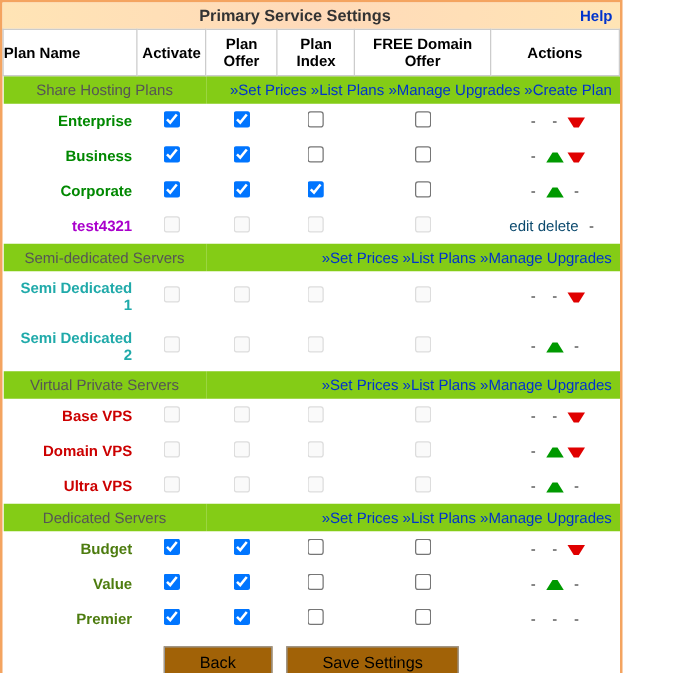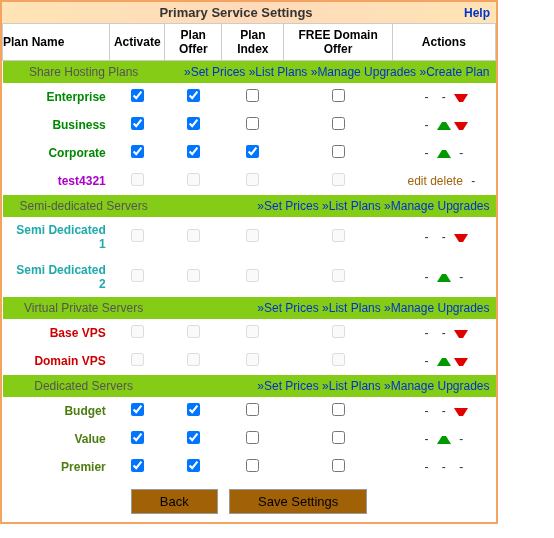--- a/index.html
+++ b/index.html
@@ -15,21 +15,21 @@
   .group-links { text-align: right; }
   .group-links a { color: #0033cc; text-decoration: none; margin-left: 0; }
   tbody td { padding: 6px 4px; text-align: center; font-size: 12px; vertical-align: middle; }
   tbody td.plan-name { text-align: right; padding-left: 8px; font-weight: bold; }
   .c-green { color: #008800; }
   .c-purple { color: #aa00cc; }
   .c-teal { color: #20aaaa; }
   .c-red { color: #cc0000; }
   .c-orange { color: #4d7c0f; }
   .dash { color: #333; }
-  .link-small { color: #a16207; text-decoration: none; cursor: pointer; }
+  .link-small { color: #0c4a6e; text-decoration: none; cursor: pointer; }
   .arrow { display: inline-block; width: 0; height: 0; border-left: 5px solid transparent; border-right: 5px solid transparent; cursor: pointer; vertical-align: middle; }
   .arrow-up { border-bottom: 8px solid #009900; }
   .arrow-down { border-top: 8px solid #e00000; }
   .actions-cell { white-space: nowrap; }
   .actions-cell span, .actions-cell a { display: inline-block; min-width: 14px; text-align: center; }
   .footer-btns { text-align: center; padding: 8px 0; }
   .btn { background: #a16207; border: 1px solid #999; padding: 4px 28px; margin: 0 4px; cursor: pointer; font-size: 13px; }
   input[type=checkbox] { margin: 0; }
   input[type=checkbox]:disabled { opacity: 0.75; }
 </style>
@@ -131,20 +131,28 @@
           <td class="actions-cell"><span class="dash">-</span>  <span class="dash">-</span>  <span class="arrow arrow-down"></span></td>
         </tr>
         <tr>
           <td class="plan-name c-red">Domain VPS</td>
           <td><input type="checkbox" disabled="" style=""></td>
           <td><input type="checkbox" disabled="" style=""></td>
           <td><input type="checkbox" disabled="" style=""></td>
           <td><input type="checkbox" disabled="" style=""></td>
           <td class="actions-cell"><span class="dash">-</span>  <span class="arrow arrow-up"></span>  <span class="arrow arrow-down"></span></td>
         </tr>
+        <tr>
+          <td class="plan-name c-red">Ultra VPS</td>
+          <td><input type="checkbox" disabled="" style=""></td>
+          <td><input type="checkbox" disabled="" style=""></td>
+          <td><input type="checkbox" disabled="" style=""></td>
+          <td><input type="checkbox" disabled="" style=""></td>
+          <td class="actions-cell"><span class="dash">-</span>  <span class="arrow arrow-up"></span>  <span class="dash">-</span></td>
+        </tr>
         <tr class="group-row">
           <td colspan="2">Dedicated Servers</td>
           <td colspan="4" class="group-links"><a href="#">»Set Prices</a> <a href="#">»List Plans</a> <a href="#">»Manage Upgrades</a></td>
         </tr>
         <tr>
           <td class="plan-name c-orange">Budget</td>
           <td><input type="checkbox" checked="" style=""></td>
           <td><input type="checkbox" checked="" style=""></td>
           <td><input type="checkbox" style=""></td>
           <td><input type="checkbox" style=""></td>

